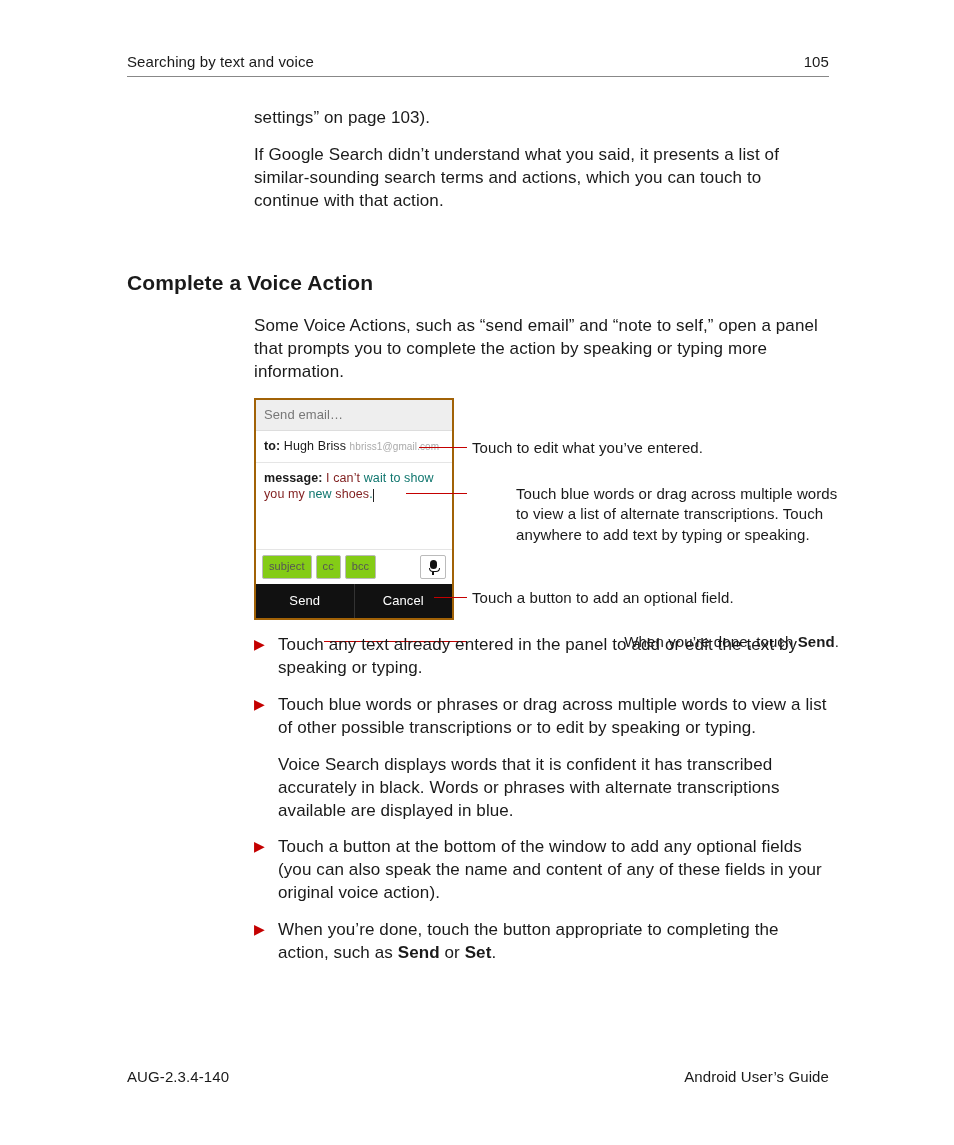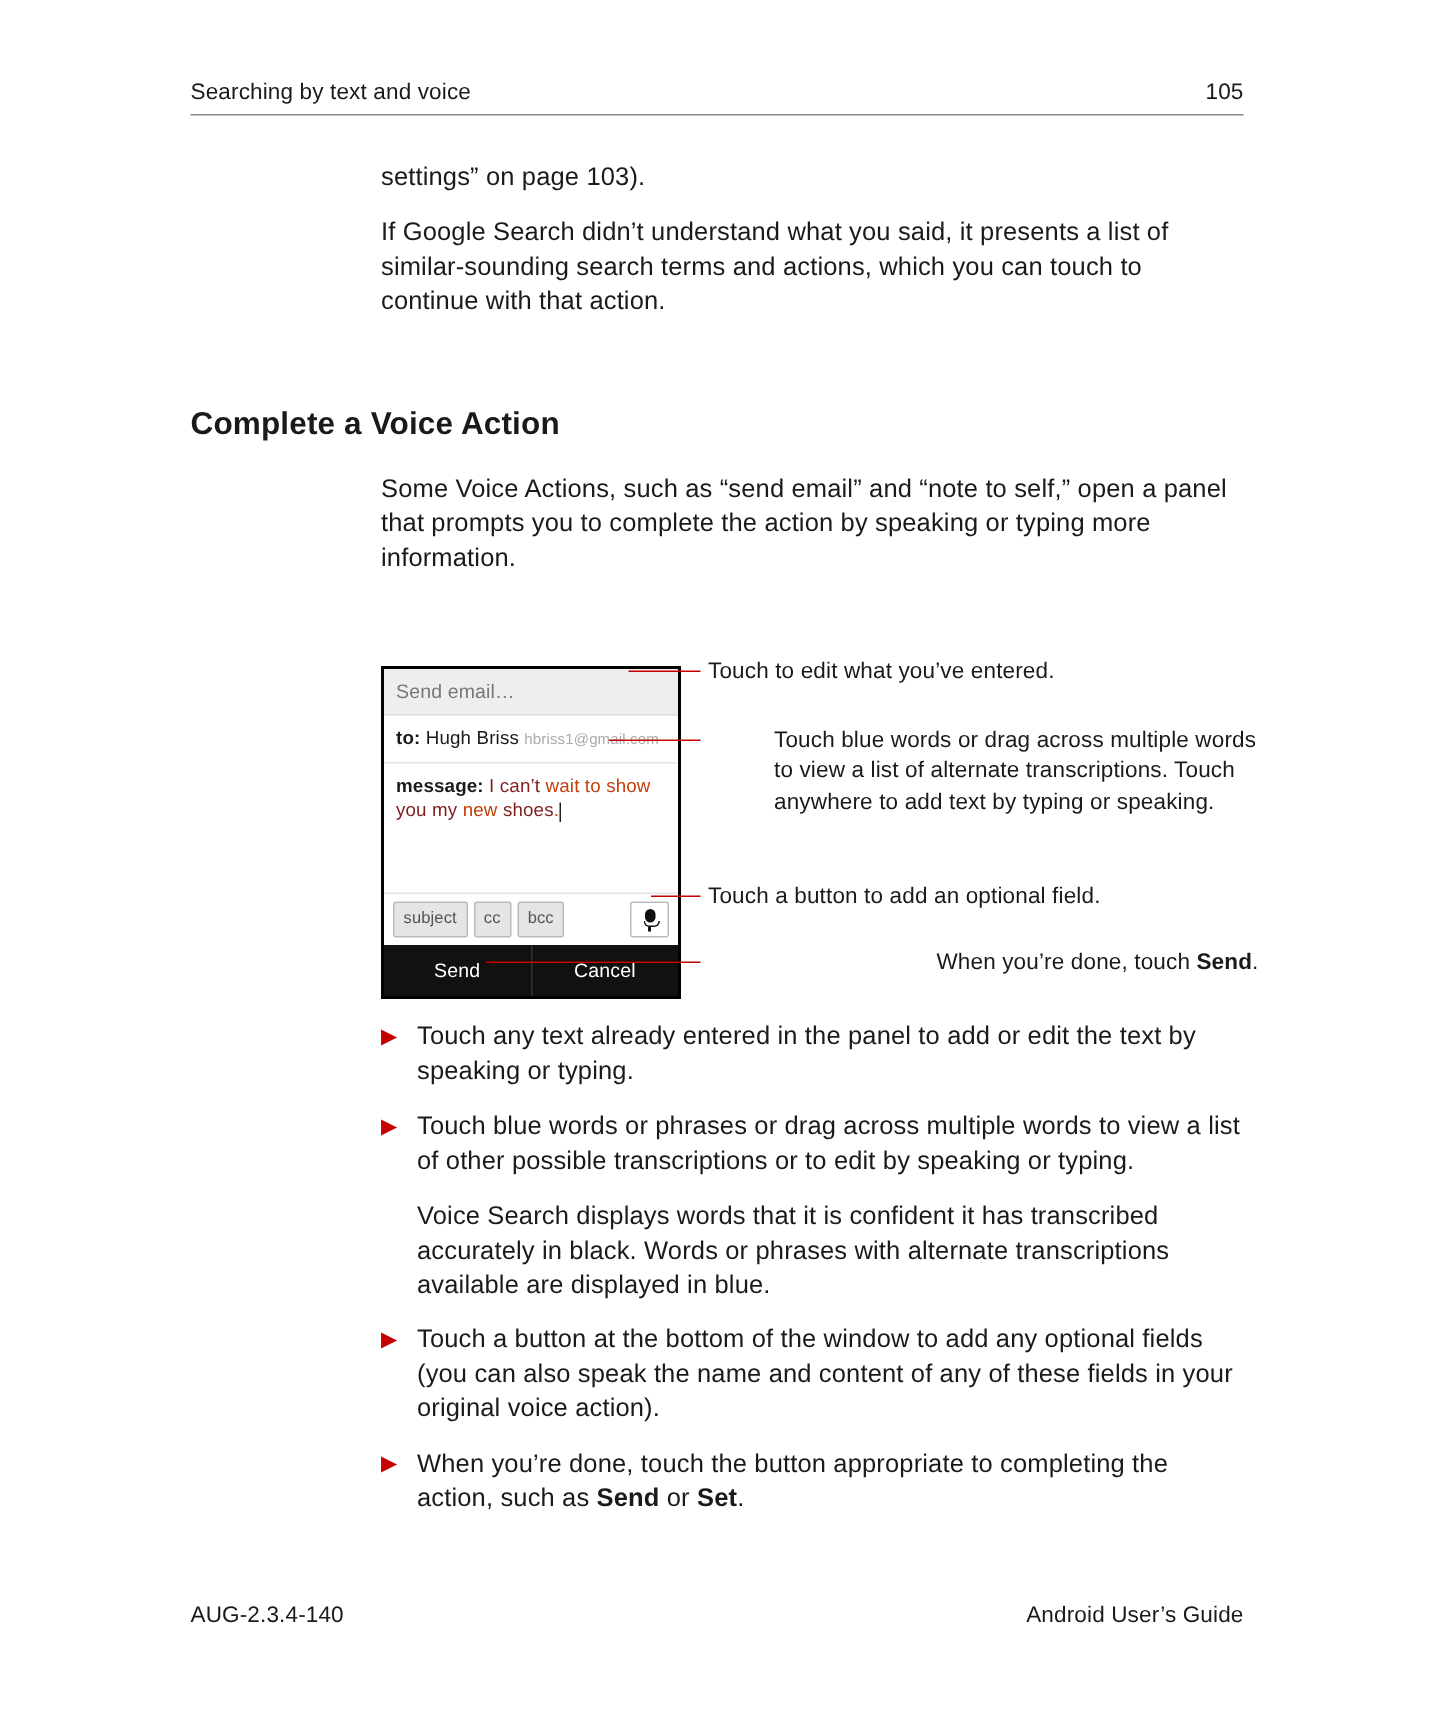--- a/index.html
+++ b/index.html
@@ -72,23 +72,22 @@
 
   
   .figure-row {
     margin-left: 127px;
     display: flex;
     align-items: flex-start;
     margin-bottom: 8px;
   }
   .phone {
     width: 196px;
-    border: 2px solid #000000;
+    border: 2px solid #a16207;
     background: #fff;
-    margin-top: 46px;
   }
   .phone .titlebar {
     background: #eee;
     color: #777;
     font-size: 13px;
     padding: 6px 8px;
     border-bottom: 1px solid #ddd;
   }
   .phone .field {
     padding: 7px 8px;
@@ -98,38 +97,38 @@
   .phone .to-line { font-size: 12.5px; }
   .phone .to-line .lbl { font-weight: bold; }
   .phone .to-line .mail { color:#aaa; font-size:10px; }
   .phone .message {
     padding: 7px 8px 46px 8px;
     font-size: 12.5px;
     line-height: 1.35;
   }
   .phone .message .lbl { font-weight: bold; }
   .blue { color:#7f1d1d; font-weight:normal; }
-  .black { color:#c2410c; }
+  .black { color:#0f766e; }
   .caret {
     display:inline-block; width:1px; height:13px; background:#222; vertical-align:middle;
   }
   .phone .chips {
     padding: 5px 6px;
     display:flex;
     justify-content: space-between;
     border-top: 1px solid #e5e5e5;
   }
   .chipgroup { display:flex; gap:4px;}
   .chip {
     border:1px solid #bbb;
     border-radius:2px;
     font-size:11px;
     color:#555;
     padding:3px 6px;
-    background:#e5e5e5;
+    background:#84cc16;
   }
   .micbtn {
     width:24px; height:22px;
     border:1px solid #bbb;
     border-radius:2px;
     background:#fff;
     display:flex; align-items:center; justify-content:center;
   }
   .mic-icon{ width:9px; height:14px; }
   .mic-icon .body{ width:7px; height:9px; background:#111; border-radius:4px; margin:0 auto;}

